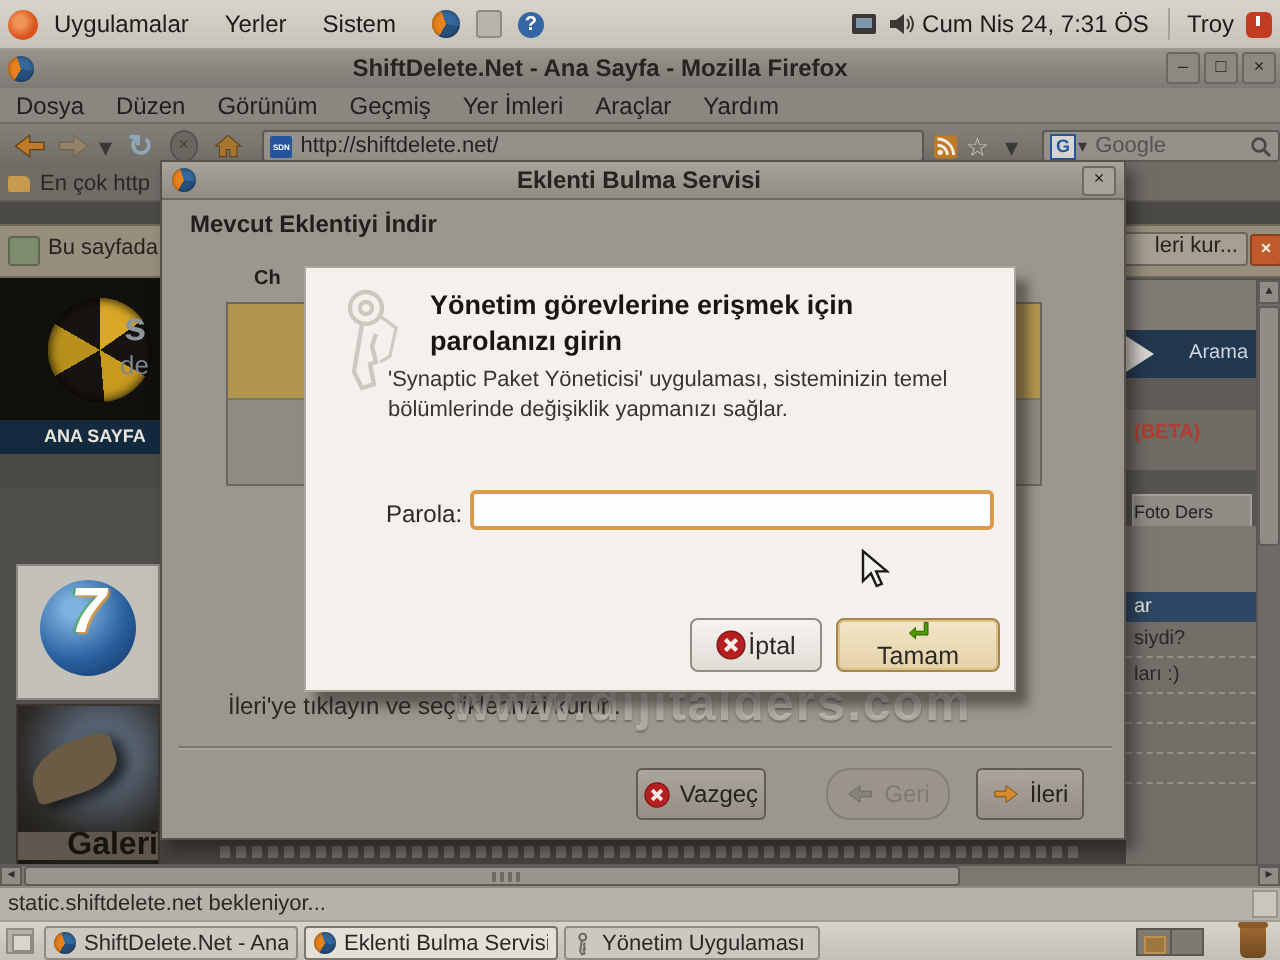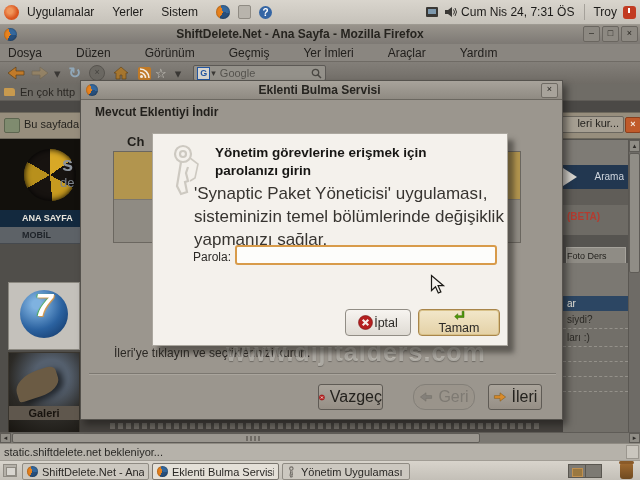--- a/index.html
+++ b/index.html
@@ -21,21 +21,21 @@
   .clock-label{font-size:12px;color:#1c1b19;margin:0 10px 0 4px;}
   .panel-sep{width:1px;height:16px;background:#a5a19a;margin-right:8px;}
   .user-label{font-size:12px;color:#1c1b19;margin-right:6px;}
   .power-icon{width:13px;height:13px;border-radius:3px;background:#c23b22;position:relative;margin-right:4px;}
   .power-icon::after{content:"";position:absolute;left:5px;top:2px;width:2px;height:5px;background:#fff;}
 
   
   .titlebar{left:0;top:24px;width:640px;height:20px;background:linear-gradient(#9a958d,#7d7974);display:flex;align-items:center;}
   .win-title{flex:1;text-align:center;font-size:12px;font-weight:bold;color:#26241f;}
   .winbtn{width:15px;height:14px;background:#8d8982;border:1px solid #6a6660;border-radius:2px;font-size:9px;line-height:12px;text-align:center;color:#26241f;margin-right:2px;}
-  .menubar{left:0;top:44px;width:640px;height:18px;background:#8a8680;display:flex;align-items:center;gap:34px;padding-left:8px;box-sizing:border-box;border-bottom:1px solid #6f6b65;}
+  .menubar{left:0;top:44px;width:640px;height:18px;background:#8a8680;display:flex;align-items:center;gap:16px;padding-left:8px;box-sizing:border-box;border-bottom:1px solid #6f6b65;}
   .menu-item{font-size:12px;color:#22201d;}
   .toolbar{left:0;top:62px;width:640px;height:22px;background:linear-gradient(#837f79,#6f6b65);display:flex;align-items:center;}
   .tb-glyph{font-size:13px;color:#3a3835;margin:0 4px;}
   .urlbar{width:372px;height:16px;background:#94918a;border:1px solid #5c5955;border-radius:2px;margin-left:6px;display:flex;align-items:center;padding:0 3px;box-sizing:border-box;}
   .favicon{width:11px;height:11px;background:#2456a0;border-radius:1px;color:#fff;font-size:4px;font-weight:bold;text-align:center;line-height:11px;margin-right:4px;}
   .url-text{font-size:11px;color:#24221e;}
   .searchbox{width:133px;height:16px;background:#94918a;border:1px solid #5c5955;border-radius:2px;margin-left:8px;display:flex;align-items:center;padding:0 3px;box-sizing:border-box;}
   .gbox{width:11px;height:11px;background:#d8d5cf;border:1px solid #2456a0;color:#2456a0;font-size:9px;font-weight:bold;line-height:10px;text-align:center;}
   .search-text{font-size:11px;color:#55534e;margin-left:3px;flex:1;}
   .bookmarksbar{left:0;top:84px;width:640px;height:16px;background:#6f6c66;display:flex;align-items:center;border-bottom:1px solid #5f5c57;}
@@ -55,21 +55,21 @@
   .logo-s{position:absolute;left:62px;top:16px;font-size:20px;font-weight:bold;color:#8d949c;}
   .logo-de{position:absolute;left:60px;top:38px;font-size:13px;color:#7d848c;}
   .nav-home{left:0;top:210px;width:80px;height:17px;background:#13293e;color:#e9e5dc;font-size:9px;font-weight:bold;line-height:17px;padding-left:22px;box-sizing:border-box;z-index:1;}
   .nav-mobile{left:0;top:227px;width:80px;height:17px;background:#5d6267;color:#1e2329;font-size:9px;font-weight:bold;line-height:17px;padding-left:22px;box-sizing:border-box;z-index:1;border-bottom:1px solid #45494e;}
   .left-under{left:0;top:244px;width:80px;height:188px;background:#504e4a;z-index:1;}
   .win7-card{left:8px;top:282px;width:70px;height:66px;background:#c4c1bb;border:1px solid #8b8880;z-index:1;overflow:hidden;}
   .win7-circle{position:absolute;left:11px;top:7px;width:48px;height:48px;border-radius:50%;background:radial-gradient(circle at 35% 30%,#7fb2e0 10%,#2b62a0 55%,#143a6b 90%);}
   .win7-seven{position:absolute;left:0;top:4px;width:70px;text-align:center;font-size:32px;font-weight:bold;font-style:italic;color:#fff;text-shadow:1px 1px 1px #d94,-1px 0 1px #4a4;}
   .eagle-card{left:8px;top:352px;width:70px;height:80px;background:radial-gradient(circle at 60% 30%,#55606e 0 25%,#2c2a26 60%,#17140f 100%);border:1px solid #3a362f;z-index:1;}
   .eagle-wing{position:absolute;left:6px;top:18px;width:44px;height:26px;background:#6b5b44;border-radius:60% 20% 50% 10%;transform:rotate(-18deg);box-shadow:4px 4px 6px rgba(0,0,0,.6);}
-  .eagle-caption{position:absolute;left:0;bottom:13px;width:100%;height:14px;background:#5f574d;color:#17130e;font-size:11px;font-weight:bold;text-align:center;line-height:14px;}
+  .eagle-caption{position:absolute;left:0;bottom:3px;width:100%;height:14px;background:#5f574d;color:#17130e;font-size:16px;font-weight:bold;text-align:right;line-height:14px;}
   .right-col{left:563px;top:137px;width:77px;height:295px;background:#565450;z-index:1;}
   .rc-white{position:absolute;left:0;top:3px;width:65px;height:25px;background:#7e7b75;}
   .rc-blue{position:absolute;left:0;top:28px;width:65px;height:24px;background:#223750;}
   .rc-notch{position:absolute;left:0;top:3px;width:14px;height:18px;background:#d8d5cf;clip-path:polygon(0 0,100% 50%,0 100%);}
   .rc-arama{position:absolute;right:4px;top:6px;font-size:10px;color:#cfd6de;}
   .rc-gap{position:absolute;left:0;top:52px;width:65px;height:16px;background:#605d58;}
   .rc-beta-band{position:absolute;left:0;top:68px;width:65px;height:30px;background:#6e6b65;}
   .rc-beta{position:absolute;left:4px;top:6px;font-size:10px;font-weight:bold;color:#b33c30;}
   .rc-foto{position:absolute;left:3px;top:110px;width:58px;height:16px;background:#8f8c85;border:1px solid #a5a29b;font-size:9px;color:#24221e;line-height:16px;}
   .rc-light{position:absolute;left:0;top:126px;width:65px;height:33px;background:#7b7872;}
@@ -102,35 +102,35 @@
   .ws-win{position:absolute;left:3px;top:3px;width:9px;height:7px;border:1px solid #c09050;background:#9a7840;}
   .trash-icon{position:absolute;left:620px;top:2px;width:13px;height:16px;background:linear-gradient(#a06a30,#6f4a20);border-radius:2px 2px 3px 3px;}
   .trash-icon::before{content:"";position:absolute;left:-1px;top:-2px;width:15px;height:3px;background:#8a5a28;border-radius:2px;}
 
   
   .plugin-dialog{left:80px;top:80px;width:483px;height:340px;background:#9b968e;border:1px solid #55524d;box-shadow:4px 5px 7px rgba(20,18,15,.5);z-index:10;box-sizing:border-box;}
   .pd-titlebar{position:absolute;left:0;top:0;width:100%;height:18px;background:linear-gradient(#a8a39b,#8f8a82);border-bottom:1px solid #6b6760;display:flex;align-items:center;}
   .pd-title{flex:1;text-align:center;font-size:12px;font-weight:bold;color:#262420;}
   .pd-close{width:15px;height:13px;background:#a8a39b;border:1px solid #6f6b64;border-radius:2px;margin-right:4px;font-size:9px;line-height:11px;text-align:center;color:#262420;}
   .pd-heading{position:absolute;left:14px;top:24px;font-size:12px;font-weight:bold;color:#211f1b;}
-  .pd-fragment{position:absolute;left:46px;top:53px;font-size:13px;font-weight:bold;color:#211f1b;}
+  .pd-fragment{position:absolute;left:46px;top:53px;font-size:10px;font-weight:bold;color:#211f1b;}
   .pd-list{position:absolute;left:32px;top:70px;width:408px;height:92px;background:#8f8b83;border:1px solid #6b6760;box-sizing:border-box;}
   .pd-row-sel{position:absolute;left:0;top:0;width:100%;height:47px;background:#b2954e;border-bottom:1px solid #7b776f;}
   .pd-instruction{position:absolute;left:33px;top:265px;font-size:12px;color:#2b2824;}
   .pd-sep{position:absolute;left:8px;top:292px;width:467px;border-top:1px solid #7c7871;border-bottom:1px solid #aaa59d;}
-  .gtk-btn{position:absolute;top:303px;height:26px;background:linear-gradient(#aaa49b,#968f86);border:1px solid #5f5b55;border-radius:3px;display:flex;align-items:center;justify-content:center;gap:5px;font-size:16px;color:#24221e;box-sizing:border-box;}
+  .gtk-btn{position:absolute;top:303px;height:26px;background:linear-gradient(#aaa49b,#968f86);border:1px solid #5f5b55;border-radius:3px;display:flex;align-items:center;justify-content:center;gap:5px;font-size:12px;color:#24221e;box-sizing:border-box;}
   .gtk-btn.disabled{background:#9a948b;color:#7e7a73;border-color:#837f78;border-radius:12px;}
 
   
   .watermark{left:226px;top:338px;font-size:25px;font-weight:bold;letter-spacing:1px;color:rgba(232,229,222,.5);text-shadow:0 1px 1px rgba(70,68,64,.5);z-index:20;}
 
   
   .auth-dialog{left:152px;top:133px;width:356px;height:213px;background:#f4f1ec;border:1px solid #aba79f;box-shadow:6px 7px 5px rgba(35,33,30,.5);z-index:30;box-sizing:border-box;}
   .auth-title{position:absolute;left:62px;top:10px;width:262px;font-size:13.5px;font-weight:bold;color:#171614;line-height:1.3;}
-  .auth-body{position:absolute;left:41px;top:49px;width:312px;font-size:17px;color:#373430;line-height:1.35;}
+  .auth-body{position:absolute;left:41px;top:49px;width:312px;font-size:11px;color:#373430;line-height:1.35;}
   .auth-label{position:absolute;left:40px;top:116px;font-size:12px;color:#2b2926;}
   .auth-input{position:absolute;left:82px;top:111px;width:262px;height:20px;background:#fdfdfb;border:2px solid #d89b4a;border-radius:3px;box-sizing:border-box;font-size:12px;padding:0 4px;outline:none;}
   .auth-btn{position:absolute;top:175px;height:27px;border-radius:4px;display:flex;align-items:center;justify-content:center;gap:1px;font-size:12.5px;color:#2b2926;box-sizing:border-box;}
   .btn-iptal{left:192px;width:66px;background:linear-gradient(#f7f4f0,#dfdbd4);border:1px solid #918d85;}
   .btn-tamam{left:265px;width:82px;background:linear-gradient(#f2e7ca,#e4d1a6);border:1px solid #a8854a;box-shadow:inset 0 0 0 1px #d9c28a;flex-direction:column;}
 
   .cursor{left:430px;top:274px;z-index:50;}
 </style>
 </head>
 <body>
@@ -182,20 +182,24 @@
       </svg>
     <svg width="20" height="14" viewBox="0 0 20 14" style="margin-left:4px;opacity:.55;">
         <path d="M2 5h8V1l8 6-8 6V9H2z" fill="#a98d5e" stroke="#6a5b41" stroke-width="0.7"></path>
       </svg>
     <span class="tb-glyph">▾</span>
     <span class="tb-glyph" style="font-size:15px;color:#90a7b8;font-weight:bold;">↻</span>
     <div style="width:14px;height:14px;border-radius:50%;background:#6b6862;border:1px solid #57544f;color:#45433f;font-size:9px;text-align:center;line-height:13px;margin:0 4px;">×</div>
     <svg width="16" height="14" viewBox="0 0 16 14" style="margin:0 4px;">
         <path d="M8 1 1 7h2v6h4V9h2v4h4V7h2z" fill="#a6762f" stroke="#5f4115" stroke-width="0.6"></path>
       </svg>
+    <div class="urlbar">
+      <div class="favicon">SDN</div>
+      <span class="url-text nowrap">http://shiftdelete.net/</span>
+    </div>
     <svg width="13" height="13" viewBox="0 0 13 13" style="margin-left:5px;">
         <rect width="13" height="13" rx="2" fill="#c07a28"></rect>
         <circle cx="3.5" cy="9.5" r="1.5" fill="#f4ede2"></circle>
         <path d="M2 5.5a5.5 5.5 0 0 1 5.5 5.5M2 2a9 9 0 0 1 9 9" stroke="#f4ede2" stroke-width="1.6" fill="none"></path>
       </svg>
     <span class="tb-glyph" style="color:#cfccc5;">☆</span>
     <span class="tb-glyph">▾</span>
     <div class="searchbox">
       <div class="gbox">G</div>
       <span class="tb-glyph" style="margin:0 1px;font-size:9px;">▾</span>
@@ -218,21 +222,20 @@
     <div class="infobar-btn nowrap">leri kur...</div>
     <div class="infobar-close">×</div>
   </div>
 
   <div class="abs logo-block">
     <div class="sd-circle"></div>
     <span class="logo-s">s</span>
     <span class="logo-de">de</span>
   </div>
   <div class="abs nav-home nowrap">ANA SAYFA</div>
-  <div class="abs nav-mobile nowrap">MOBİL</div>
   <div class="abs left-under"></div>
   <div class="abs win7-card">
     <div class="win7-circle"></div>
     <div class="win7-seven">7</div>
   </div>
   <div class="abs eagle-card">
     <div class="eagle-wing"></div>
     <div class="eagle-caption">Galeri</div>
   </div>
 

